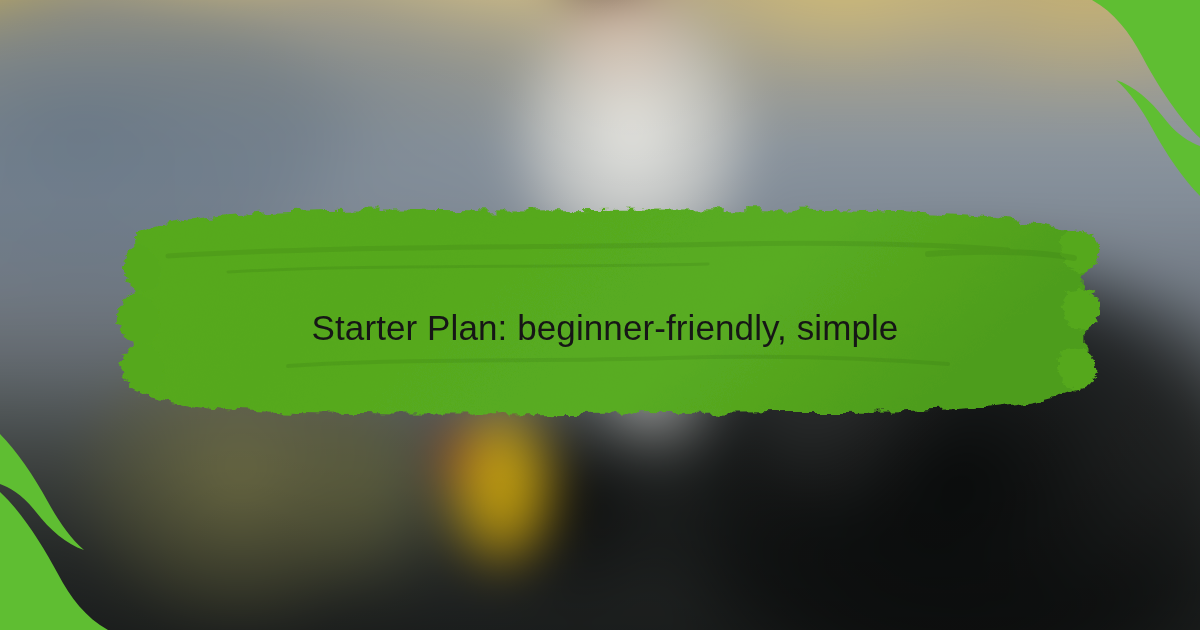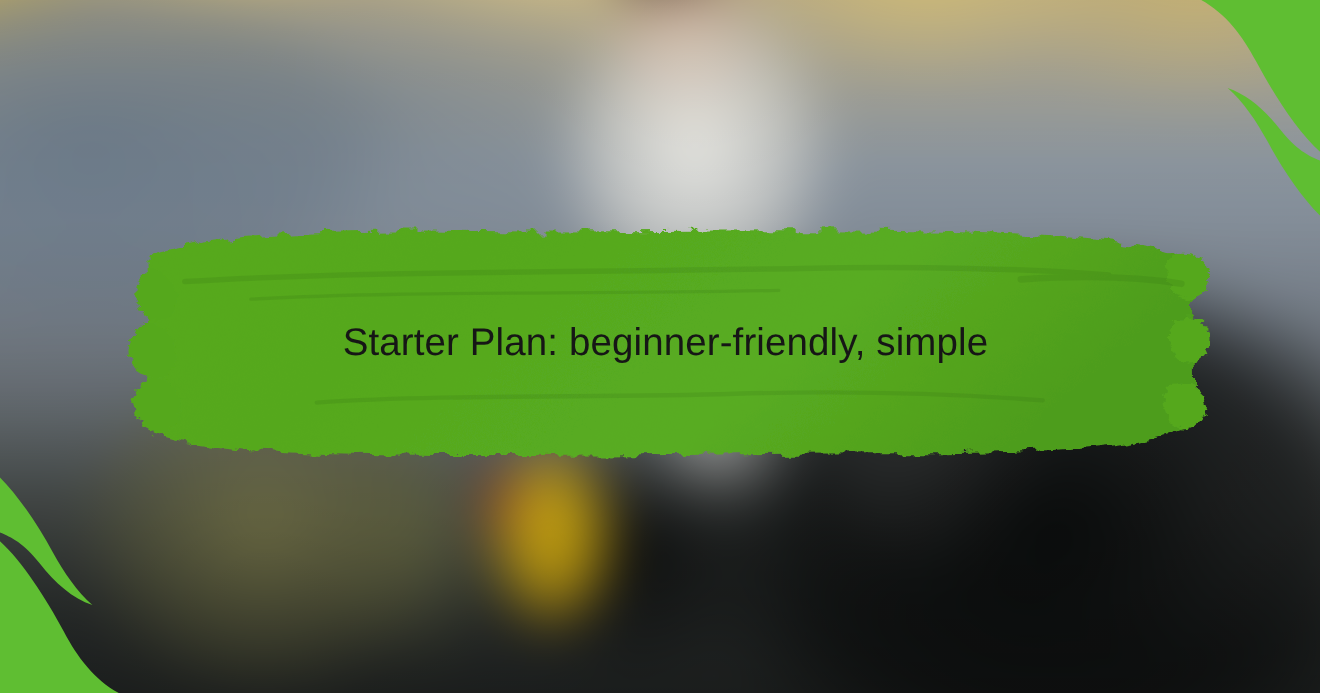--- a/index.html
+++ b/index.html
@@ -64,21 +64,21 @@
   
   #banner{
     position:absolute;
     left:108px;top:198px;
     width:992px;height:228px;
   }
   #banner svg{display:block;width:100%;height:100%;}
 
   #banner-text{
     position:absolute;
-    left:150px;top:198px;
+    left:150px;top:214px;
     width:910px;height:228px;
     display:flex;flex-direction:column;
     align-items:center;justify-content:center;
     gap:12px;
   }
   .headline-line{
     font-size:35px;
     line-height:1.18;
     color:#161616;
     letter-spacing:.1px;

